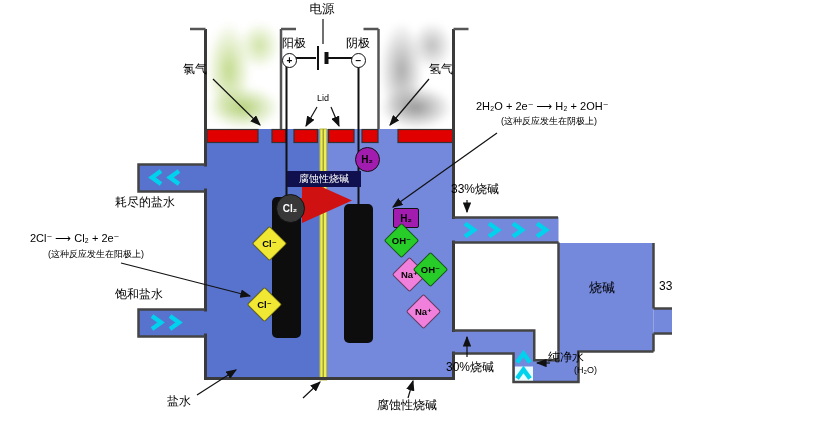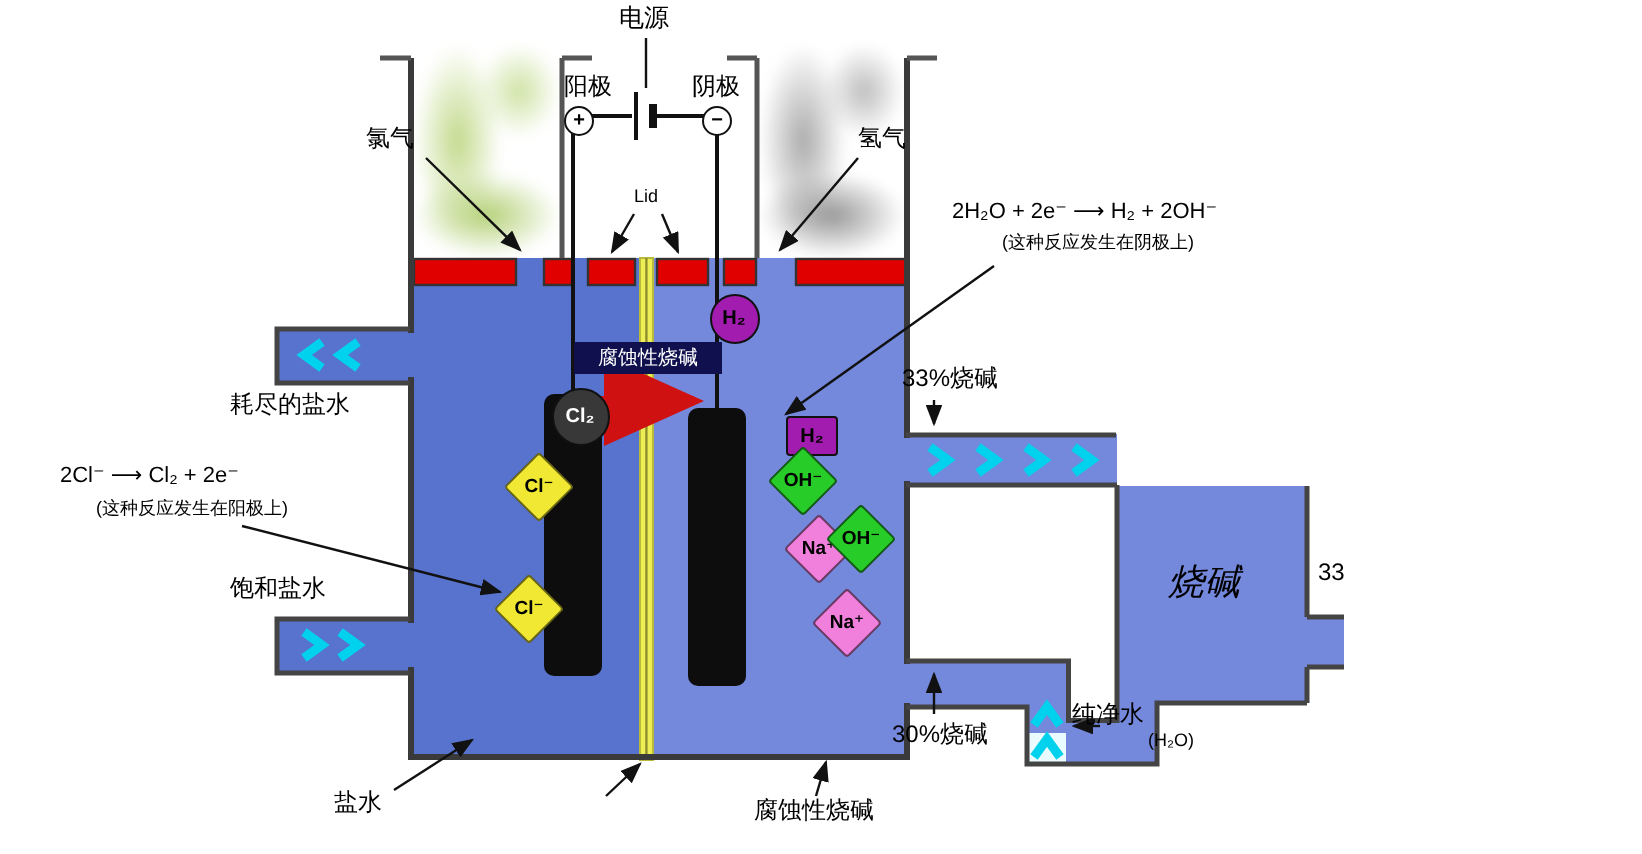--- a/index.html
+++ b/index.html
@@ -179,24 +179,24 @@
   <div class="lbl rxn" style="left:476px;top:100px;">2H₂O + 2e⁻ ⟶ H₂ + 2OH⁻</div>
   <div class="lbl note" style="left:481px;top:116px;">(这种反应发生在阴极上)</div>
   <div class="lbl rxn" style="left:30px;top:232px;">2Cl⁻ ⟶ Cl₂ + 2e⁻</div>
   <div class="lbl note" style="left:28px;top:249px;">(这种反应发生在阳极上)</div>
 
   <div class="tag" style="left:287px;top:171px;width:74px;height:16px;">腐蚀性烧碱</div>
 
   <div class="lbl" style="left:451px;top:183px;">33%烧碱</div>
   <div class="lbl" style="left:115px;top:196px;">耗尽的盐水</div>
   <div class="lbl" style="left:115px;top:288px;">饱和盐水</div>
-  <div class="lbl ctr" style="left:602px;top:281px;font-size:18px;font-style:italic;">烧碱</div>
+  <div class="lbl ctr" style="left:602px;top:281px;font-size:13px;">烧碱</div>
   <div class="lbl" style="left:659px;top:280px;">33%烧碱</div>
   <div class="lbl" style="left:446px;top:361px;">30%烧碱</div>
-  <div class="lbl" style="left:536px;top:351px;">纯净水</div>
+  <div class="lbl" style="left:548px;top:351px;">纯净水</div>
   <div class="lbl note" style="left:554px;top:365px;">(H₂O)</div>
   <div class="lbl" style="left:167px;top:395px;">盐水</div>
   <div class="lbl" style="left:377px;top:399px;">腐蚀性烧碱</div>
 
   <div class="terminal" style="left:282px;top:53px;">+</div>
   <div class="terminal" style="left:351px;top:53px;">−</div>
 
   <div class="mark circ cl2" style="left:239.5px;top:193.5px;width:27px;height:27px;margin-left:36px;">Cl₂</div>
   <div class="mark circ h2m" style="left:354.5px;top:146.5px;width:23px;height:23px;">H₂</div>
   <div class="mark sq h2m" style="left:393px;top:208px;width:24px;height:18px;">H₂</div>

